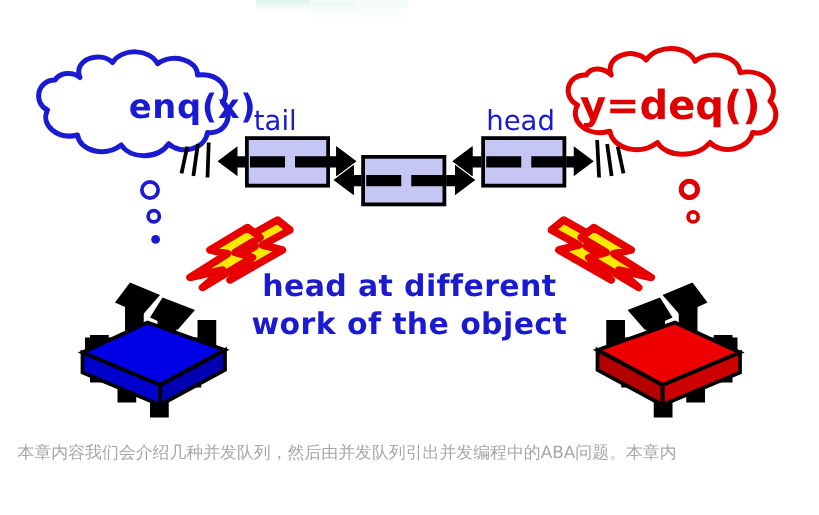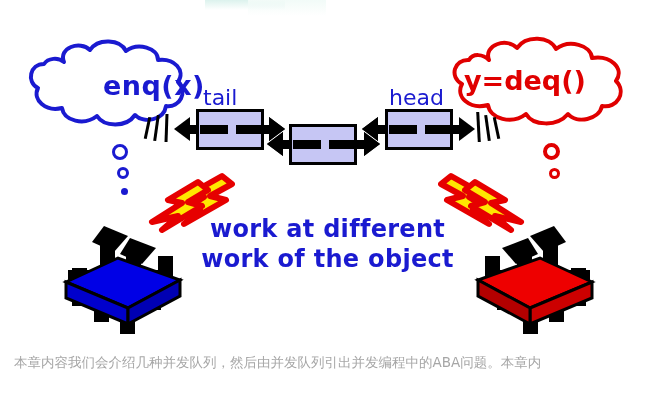--- a/index.html
+++ b/index.html
@@ -40,21 +40,21 @@
   }
   #cloud-left-text {
     left: 55px; top: 70px;
     font-size: 27px;
     color: #1a1ad0;
     letter-spacing: 0.5px;
     margin-left: 48px;
   }
   #cloud-right-text {
     left: 464px; top: 65px;
-    font-size: 27px;
+    font-size: 32px;
     color: #e00000;
     letter-spacing: 0px;
   }
 
   
   .ptr-label {
     font-family: "DejaVu Sans", sans-serif;
     font-size: 22px;
     color: #1a1ad0;
     font-weight: 400;
@@ -252,21 +252,21 @@
       </g>
       <g>
         <path d="M8,60 L60,36 L122,58 L70,86 Z" fill="#ee0000" stroke="#000000" stroke-width="3"></path>
         <path d="M8,60 L8,76 L70,102 L70,86 Z" fill="#cc0000" stroke="#000000" stroke-width="3"></path>
         <path d="M70,86 L70,102 L122,74 L122,58 Z" fill="#b30000" stroke="#000000" stroke-width="3"></path>
       </g>
     </g>
   </svg>
 
   <div class="abs" id="caption">
-    <span class="line blue">work at different</span>
+    <span class="line blue">head at different</span>
     <span class="line blue">work of the object</span>
   </div>
 
   <div class="abs" id="footer-text">
     <div>本章内容我们会介绍几种并发队列，然后由并发队列引出并发编程中的ABA问题。本章内</div>
   </div>
 
 </div>
 
 </body></html>

